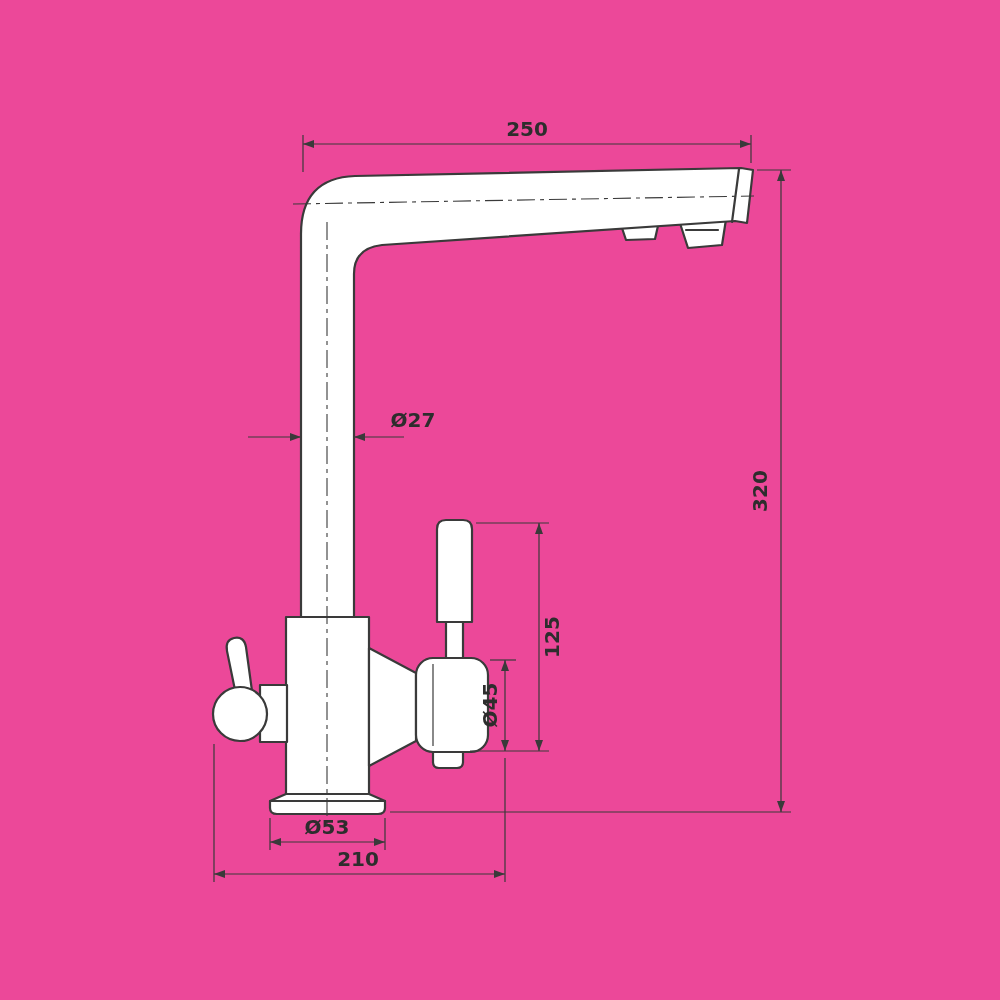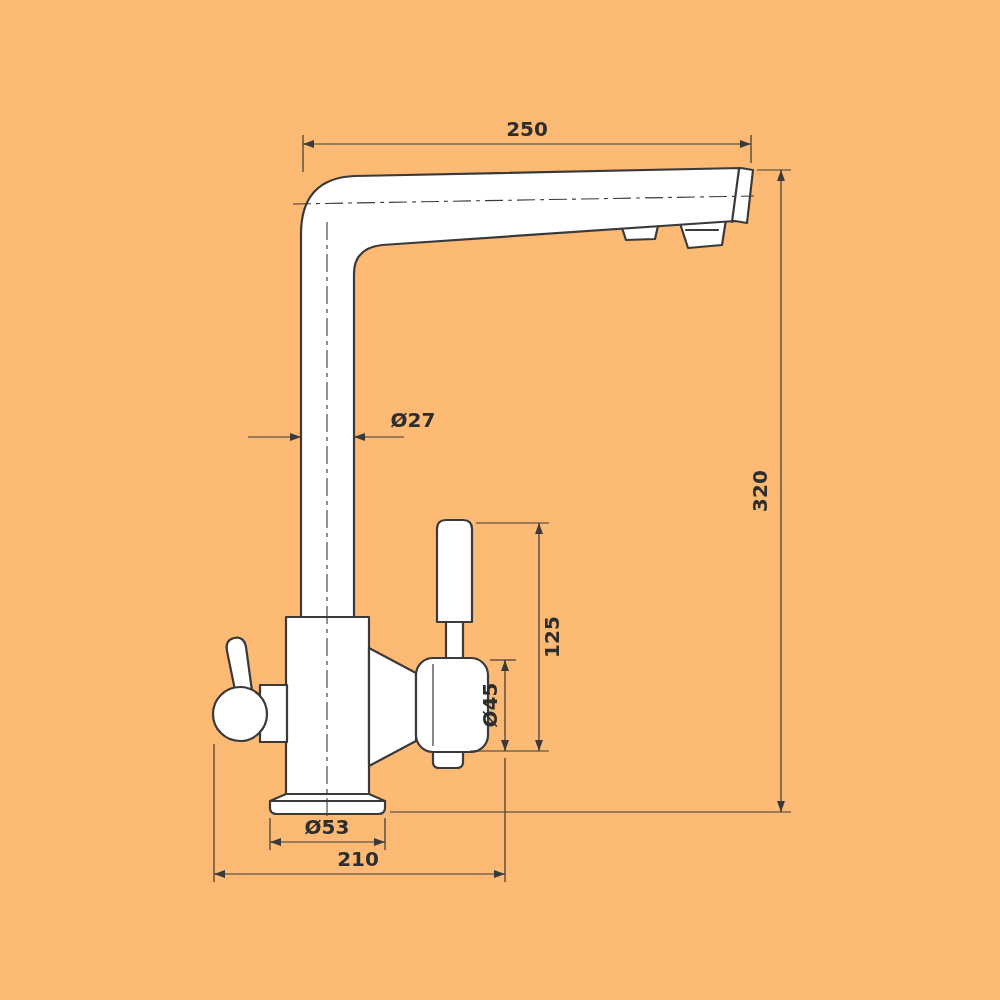--- a/index.html
+++ b/index.html
@@ -1,20 +1,20 @@
 <!DOCTYPE html>
 <html><head>
 <meta charset="utf-8">
 <style>
   html, body { margin: 0; padding: 0; background: #ffffff; }
   .canvas {
     position: relative;
     width: 1000px;
     height: 1000px;
-    background: #fdba74;
+    background: #ec4899;
     overflow: hidden;
     font-family: "DejaVu Sans", sans-serif;
   }
   svg { display: block; }
   .ol   { fill: #ffffff; stroke: #3a3a3a; stroke-width: 2.2; stroke-linejoin: round; }
   .ln   { fill: none; stroke: #3a3a3a; stroke-width: 2.2; stroke-linecap: round; }
   .thin { fill: none; stroke: #3a3a3a; stroke-width: 1.2; }
   .cl   { fill: none; stroke: #3a3a3a; stroke-width: 1.1; stroke-dasharray: 18 5 4 5; }
   .dlabel {
     font-family: "DejaVu Sans", sans-serif;

